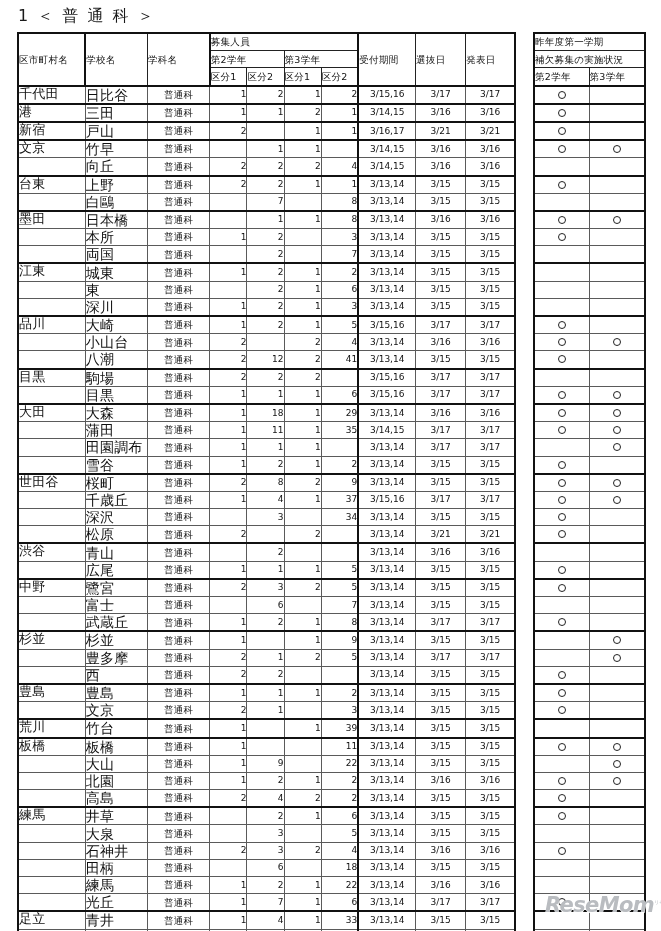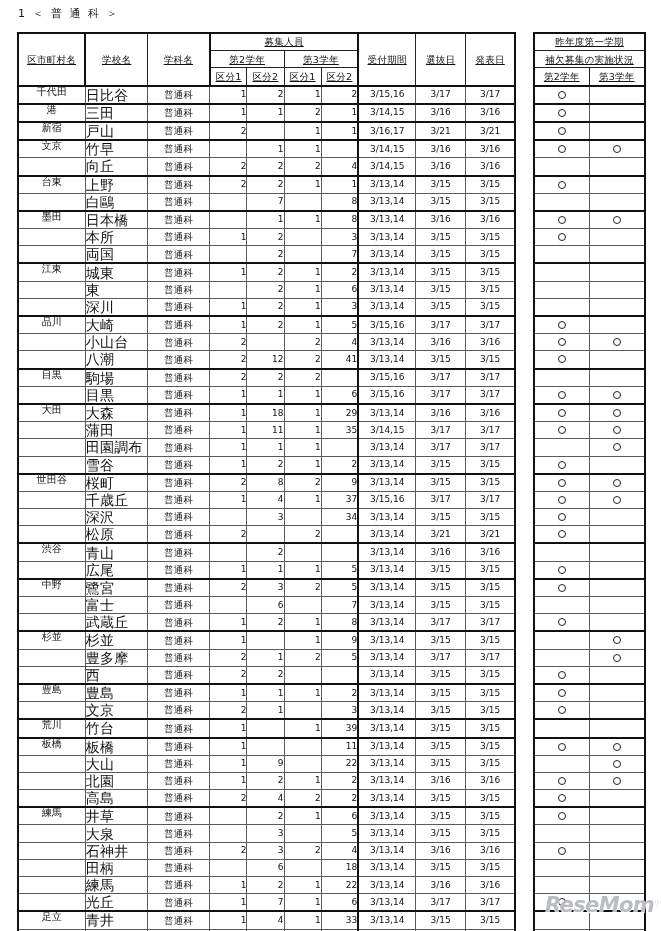--- a/index.html
+++ b/index.html
@@ -21,21 +21,21 @@
     width: 661px;
     height: 931px;
     box-sizing: border-box;
   }
 
   
   #doc-title {
     position: absolute;
     left: 18px;
     top: 6px;
-    font-size: 11px;
+    font-size: 16px;
     letter-spacing: 2px;
     white-space: nowrap;
     color: #1a1a1a;
     text-align: center;
   }
 
   
   #main-wrap {
     position: absolute;
     left: 17px;
@@ -66,36 +66,34 @@
     white-space: nowrap;
     background: #ffffff;
   }
   
   table.grid {
     border: 2px solid #111111;
   }
 
   
   table.grid thead td {
-    text-align: center;
     vertical-align: middle;
     font-size: 9.5px;
     letter-spacing: 0.3px;
     border-color: #222222;
-    text-decoration: underline;
   }
   .hdr-thick-r { border-right: 2px solid #111111 !important; }
   .hdr-thick-l { border-left: 2px solid #111111 !important; }
 
   
   .c-city {
-    text-align: center;
+    text-align: left;
     padding-left: 3px;
     vertical-align: top;
-    font-size: 10px;
+    font-size: 13px;
     border-right: 2px solid #111111;
     letter-spacing: 0.2px;
   }
   .c-school {
     text-align: left;
     padding-left: 3px;
     font-size: 14px;
     letter-spacing: 0.2px;
   }
   .c-dept {

